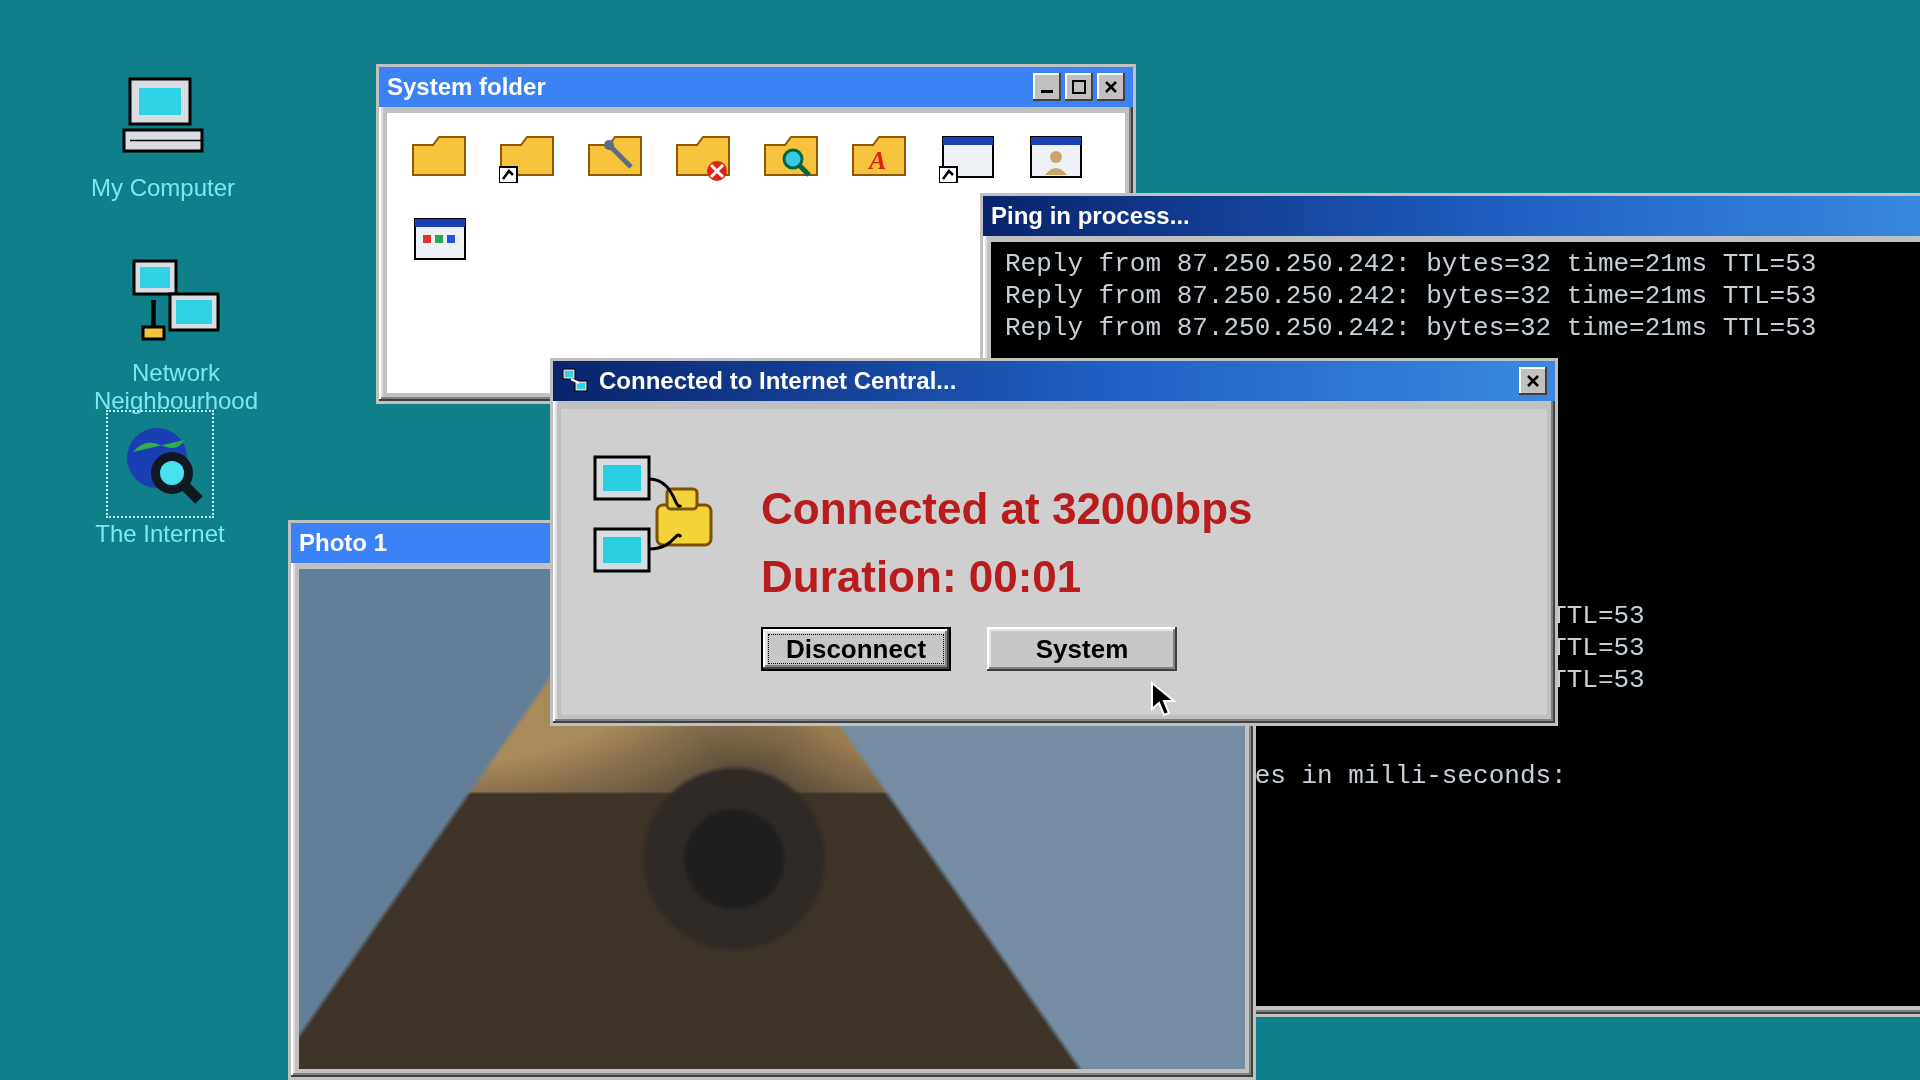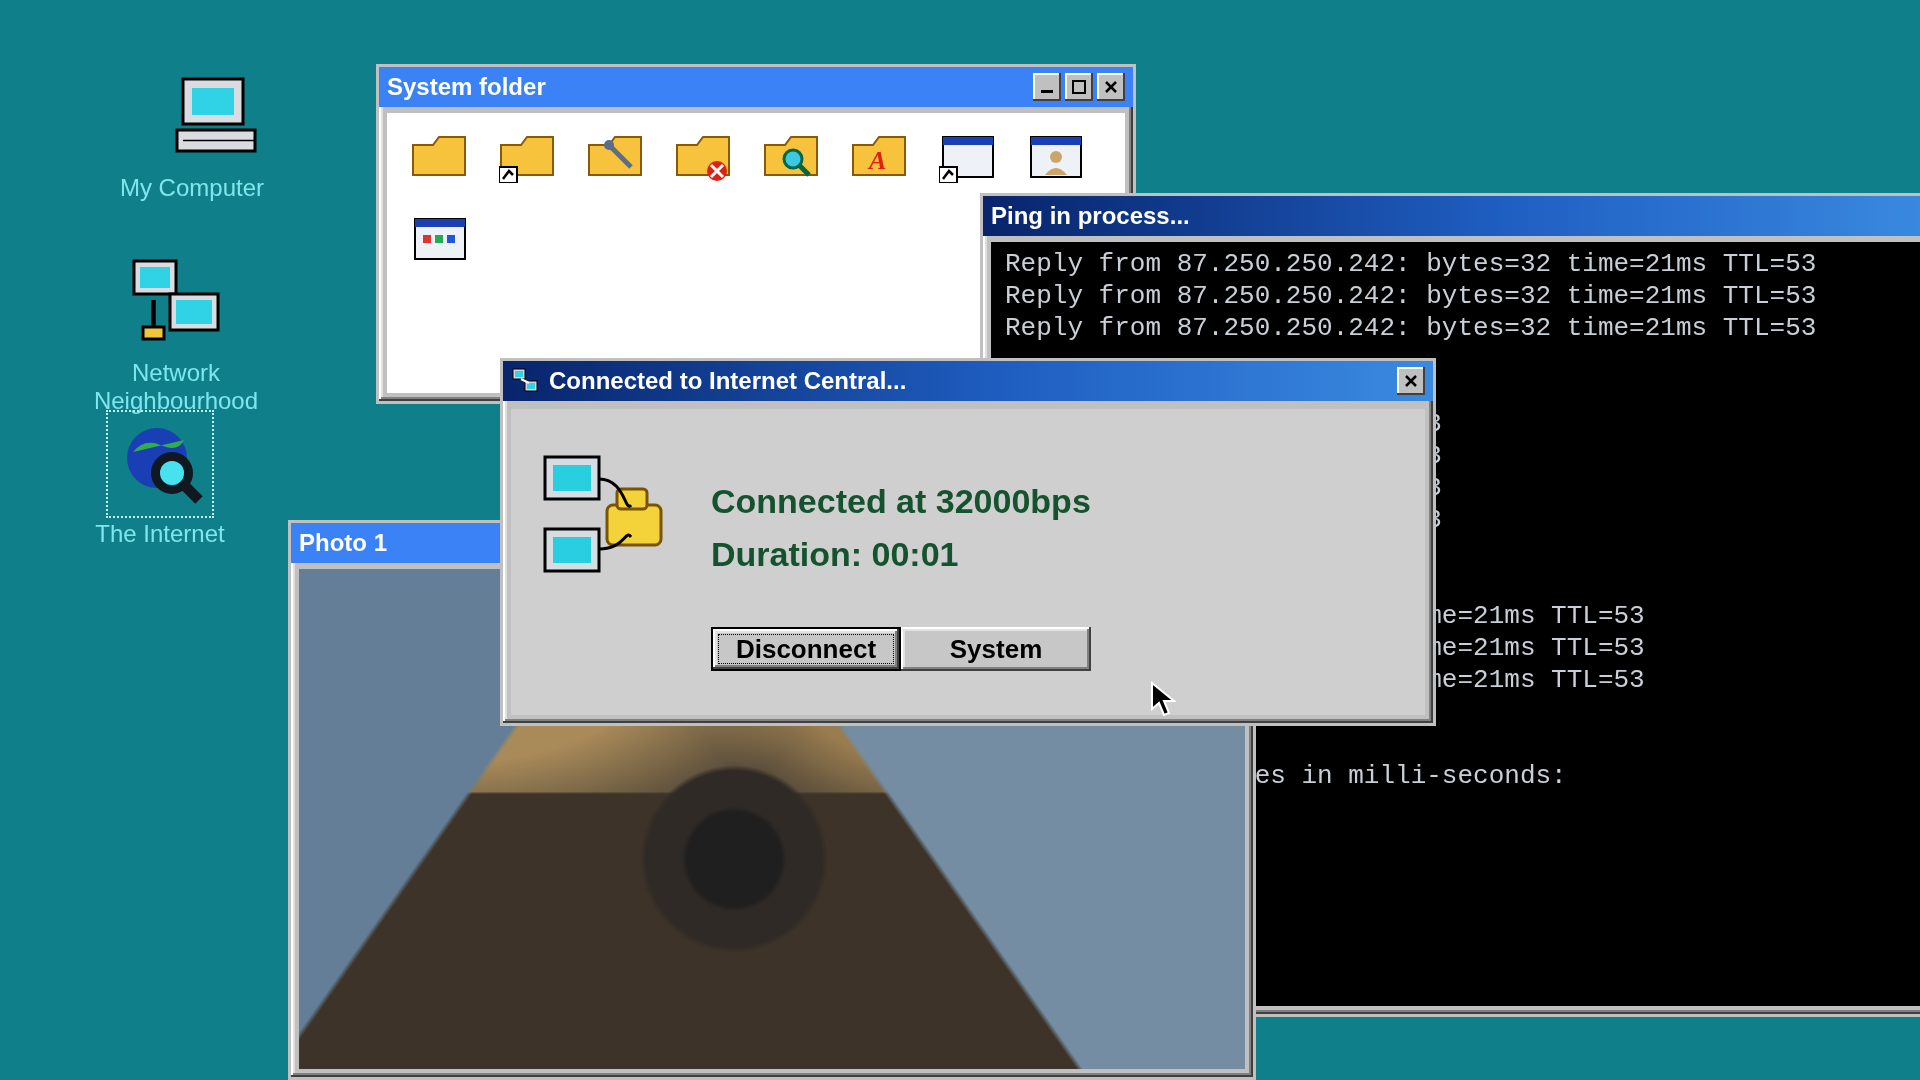--- a/index.html
+++ b/index.html
@@ -14,21 +14,21 @@
   
   .desktop-icon {
     position: absolute; width: 220px;
     display: flex; flex-direction: column; align-items: center;
     color: #7fe6ee; font-size: 24px; text-align: center;
     cursor: pointer; user-select: none;
   }
   .desktop-icon .glyph { width: 96px; height: 96px; margin-bottom: 8px; }
   .desktop-icon.selected .glyph { outline: 2px dotted #bfeff3; outline-offset: 4px; }
 
-  .di-mycomputer { left: 44px; top: 70px; align-items: flex-end; }
+  .di-mycomputer { left: 53px; top: 70px; }
   .di-network    { left: 66px; top: 255px; }
   .di-internet   { left: 50px; top: 416px; text-align: center; }
 
   
   .win {
     position: absolute;
     background: #c0c0c0;
     border: 3px solid #c0c0c0;
     box-shadow:
       inset -2px -2px 0 #404040,
@@ -80,25 +80,25 @@
       linear-gradient(125deg, #5e7f9d 0 25%, transparent 25.5%),   
       linear-gradient(55deg, transparent 60%, #6f8ea8 60.5% 100%), 
       linear-gradient(0deg, #3c2f21 0 55%, transparent 55.5%),     
       radial-gradient(ellipse at 15% 15%, #b08a4d 0 20%, transparent 35%),
       radial-gradient(ellipse at 70% 20%, #a07c44 0 18%, transparent 30%),
       #4c4030;   
     filter: saturate(0.85) contrast(0.95);
   }
 
   
-  .win-conn { left: 500px; top: 358px; width: 936px; height: 368px; }
+  .win-conn { left: 550px; top: 358px; width: 1008px; height: 368px; }
   .win-conn .body { position: absolute; left: 8px; right: 8px; top: 48px; bottom: 8px; background: #cfcfcf; }
   .conn-icon { position: absolute; left: 24px; top: 40px; width: 140px; height: 140px; }
-  .conn-text { position: absolute; left: 200px; top: 66px; font-size: 34px; font-weight: 900; color: #14532d; font-family: Arial, sans-serif; line-height: 1.55; }
-  .conn-btns { position: absolute; left: 200px; top: 218px; display: flex; }
+  .conn-text { position: absolute; left: 200px; top: 66px; font-size: 44px; font-weight: 900; color: #b91c1c; font-family: Arial, sans-serif; line-height: 1.55; }
+  .conn-btns { position: absolute; left: 200px; top: 218px; display: flex; gap: 36px; }
   .btn95 {
     width: 190px; height: 44px;
     background: #c7c7c7;
     font-size: 26px; font-weight: 700; font-family: Arial, sans-serif;
     display: flex; align-items: center; justify-content: center;
     box-shadow:
       inset -2px -2px 0 #404040,
       inset  2px  2px 0 #ffffff,
       inset -4px -4px 0 #808080,
       inset  4px  4px 0 #e3e3e3;

